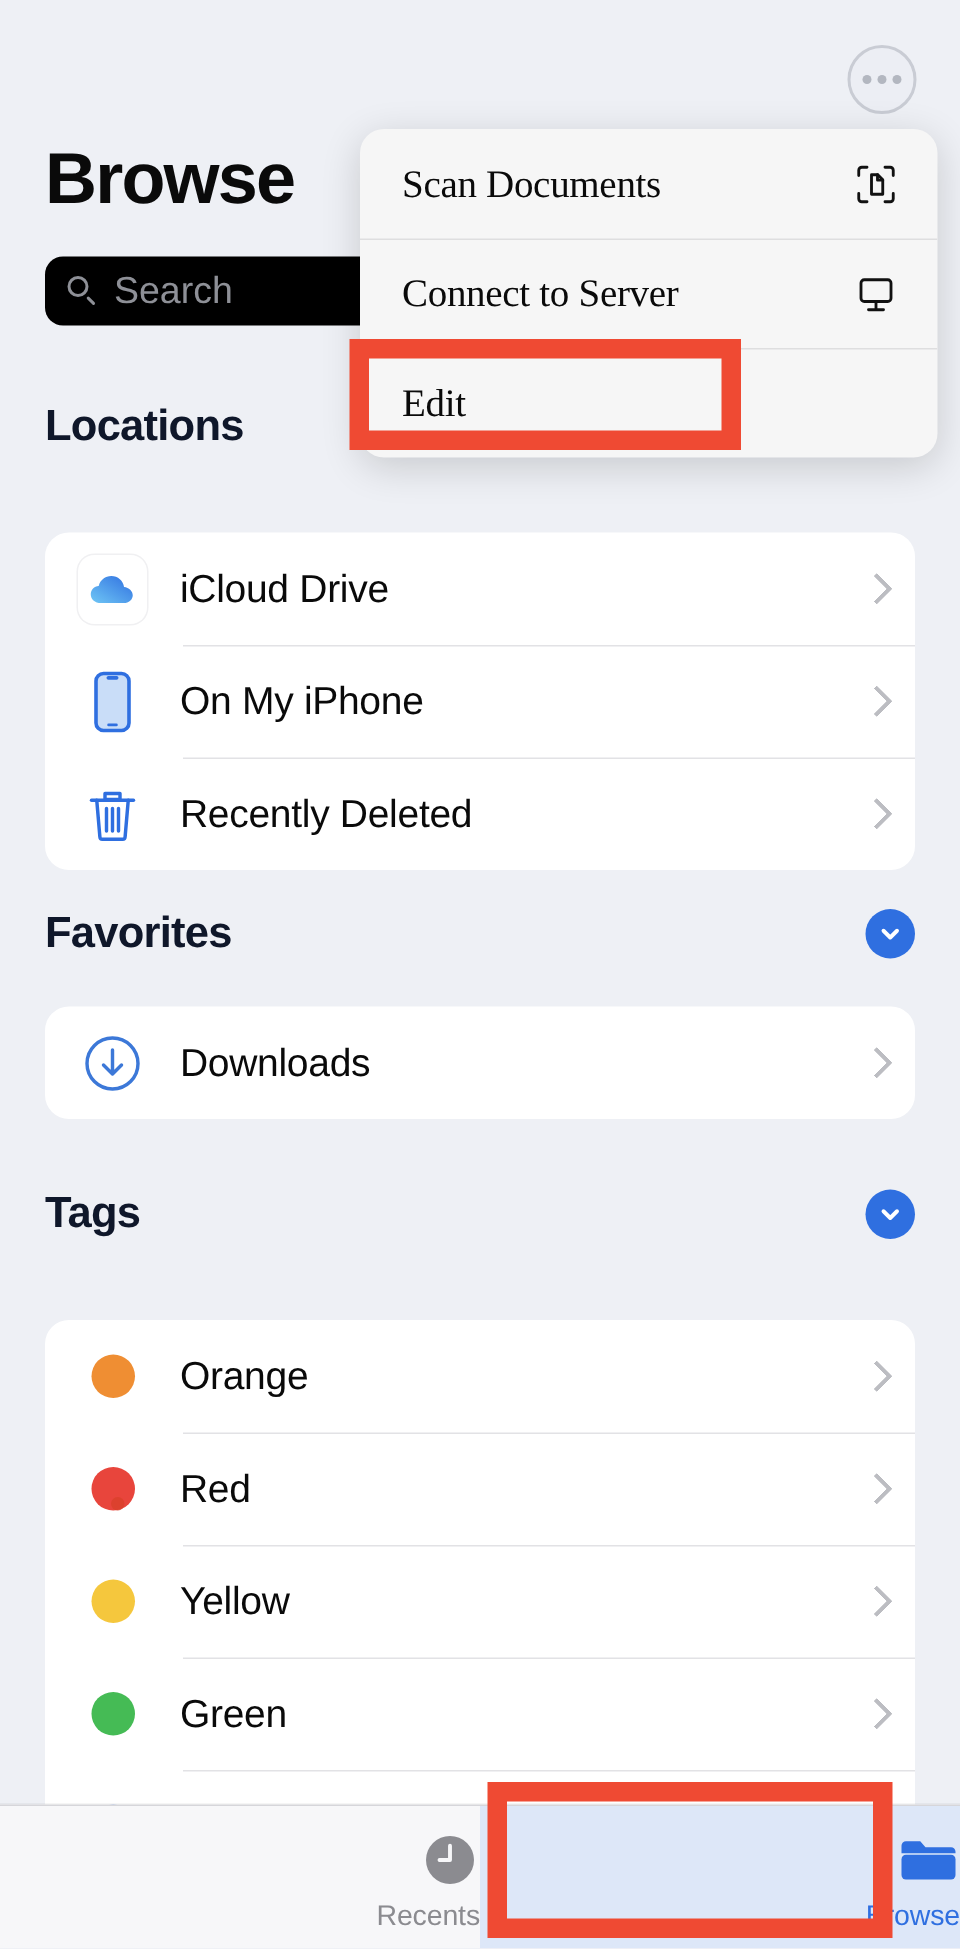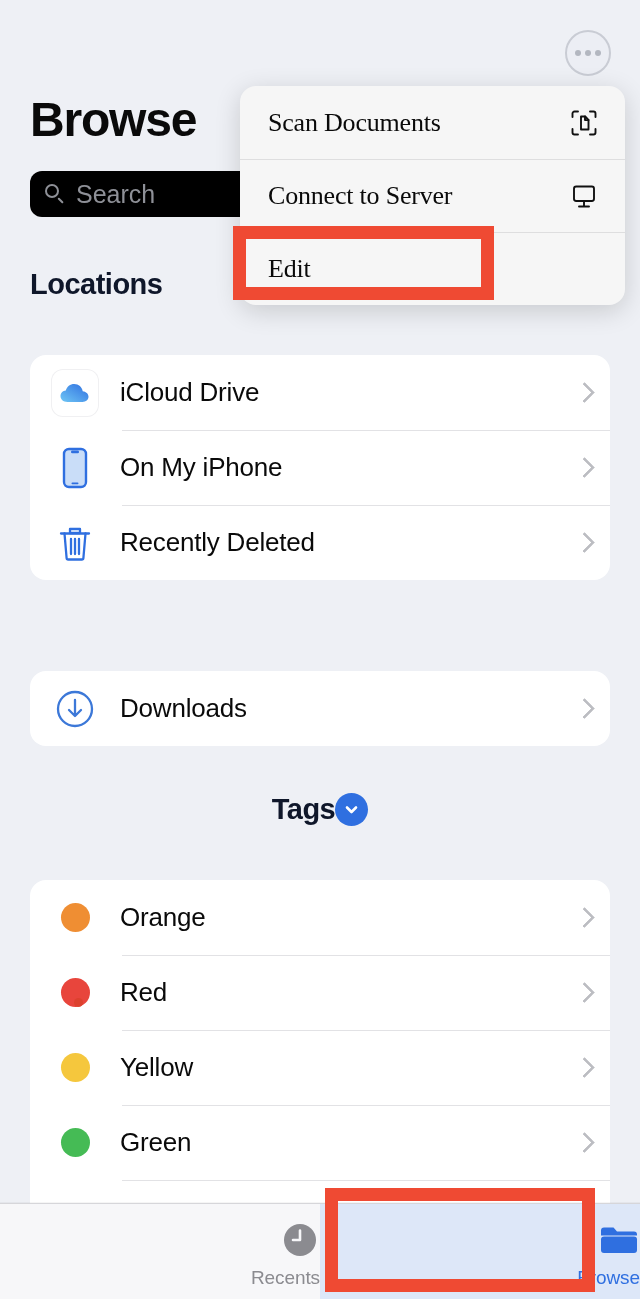--- a/index.html
+++ b/index.html
@@ -396,35 +396,43 @@
             <path d="M6.5 10.5 L8.6 35 a1.6 1.6 0 0 0 1.6 1.5 h13.6 a1.6 1.6 0 0 0 1.6 -1.5 L27.5 10.5"></path>
             <path d="M13 16 v15 M17 16 v15 M21 16 v15"></path>
           </g>
         </svg>
       </span>
       <span class="r-label">Recently Deleted</span>
       <span class="chevron-right"></span>
     </div>
   </div>
 
+  <div class="section-header" style="top:606px;">
+    <span class="sh-title">Favorites</span>
+    <span class="collapse-btn">
+      <svg width="19" height="19" viewBox="0 0 19 19" aria-hidden="true">
+        <path d="M5 7.5 L9.5 12 L14 7.5" fill="none" stroke="#ffffff" stroke-width="2.6" stroke-linecap="round" stroke-linejoin="round"></path>
+      </svg>
+    </span>
+  </div>
 
   <div class="card" style="top:641px;">
     <div class="row">
       <span class="r-icon">
         <svg width="40" height="40" viewBox="0 0 40 40" aria-hidden="true">
           <circle cx="20" cy="20" r="17" fill="none" stroke="#3c78d8" stroke-width="2.3"></circle>
           <path d="M20 11 v16 M14 21 l6 6 l6 -6" fill="none" stroke="#3c78d8" stroke-width="2.3" stroke-linecap="round" stroke-linejoin="round"></path>
         </svg>
       </span>
       <span class="r-label">Downloads</span>
       <span class="chevron-right"></span>
     </div>
   </div>
 
-  <div class="section-header" style="top:793px;justify-content:center;">
+  <div class="section-header" style="top:793px;">
     <span class="sh-title">Tags</span>
     <span class="collapse-btn">
       <svg width="19" height="19" viewBox="0 0 19 19" aria-hidden="true">
         <path d="M5 7.5 L9.5 12 L14 7.5" fill="none" stroke="#ffffff" stroke-width="2.6" stroke-linecap="round" stroke-linejoin="round"></path>
       </svg>
     </span>
   </div>
 
   <div class="card" style="top:850px;">
     <div class="row">

